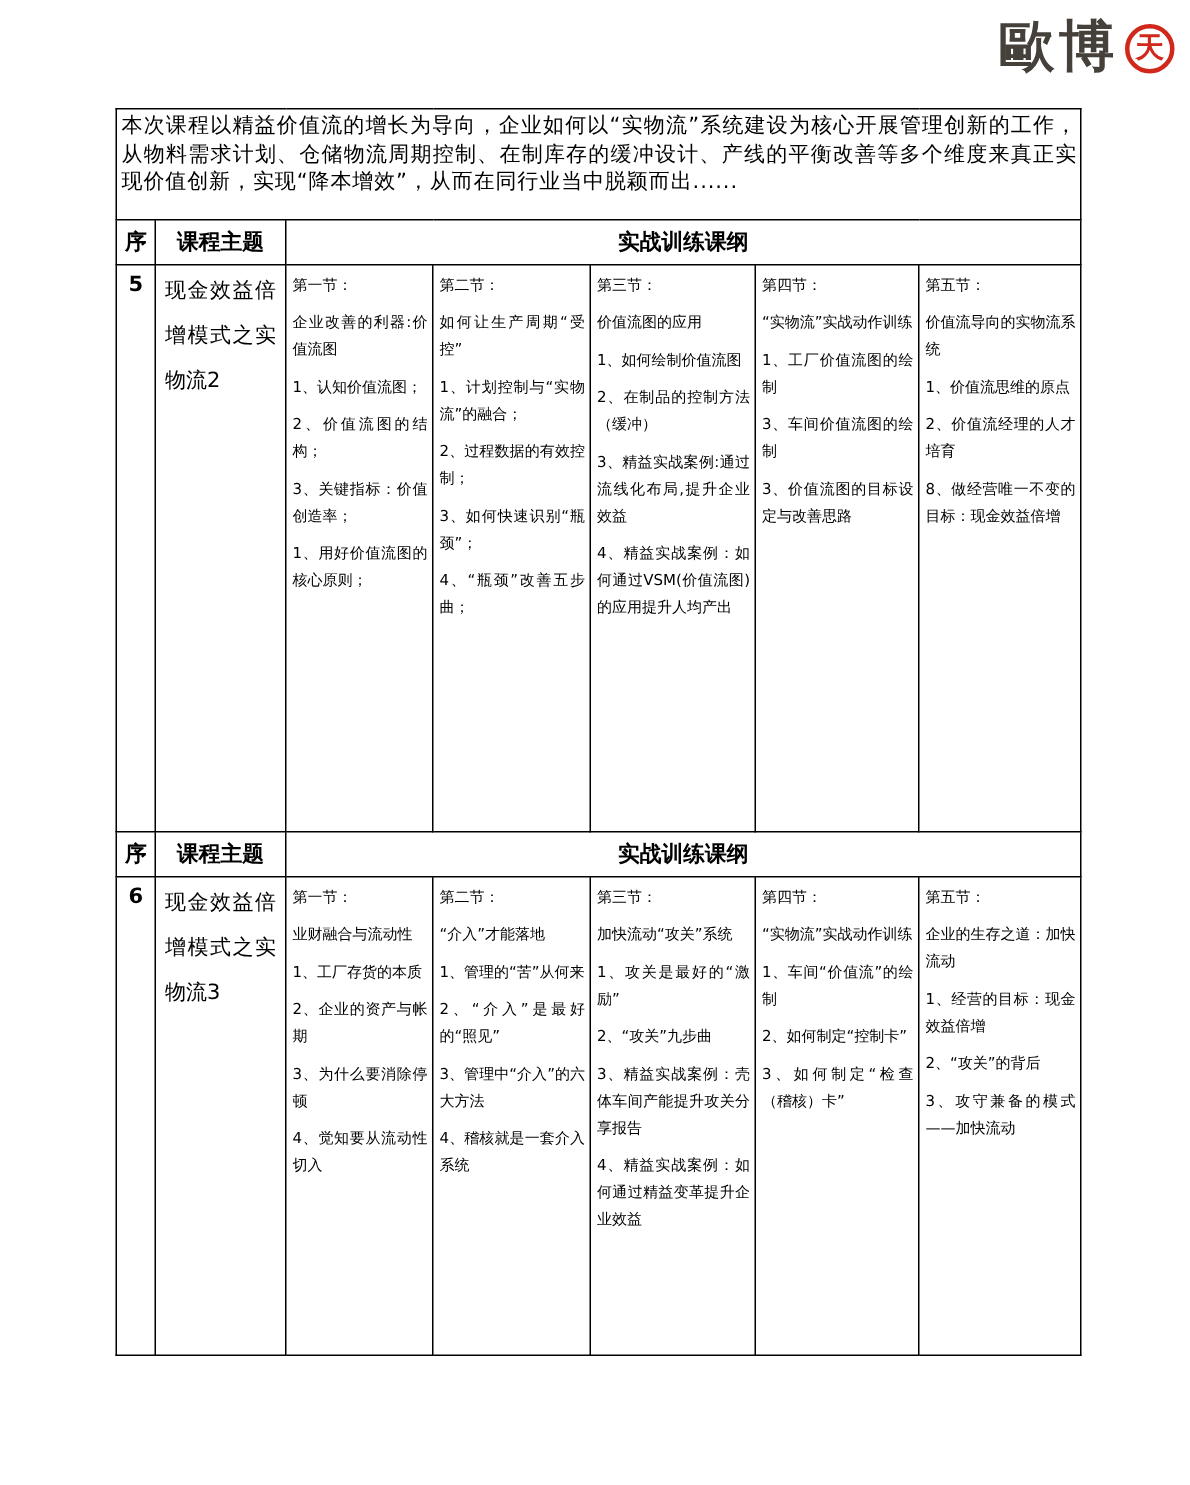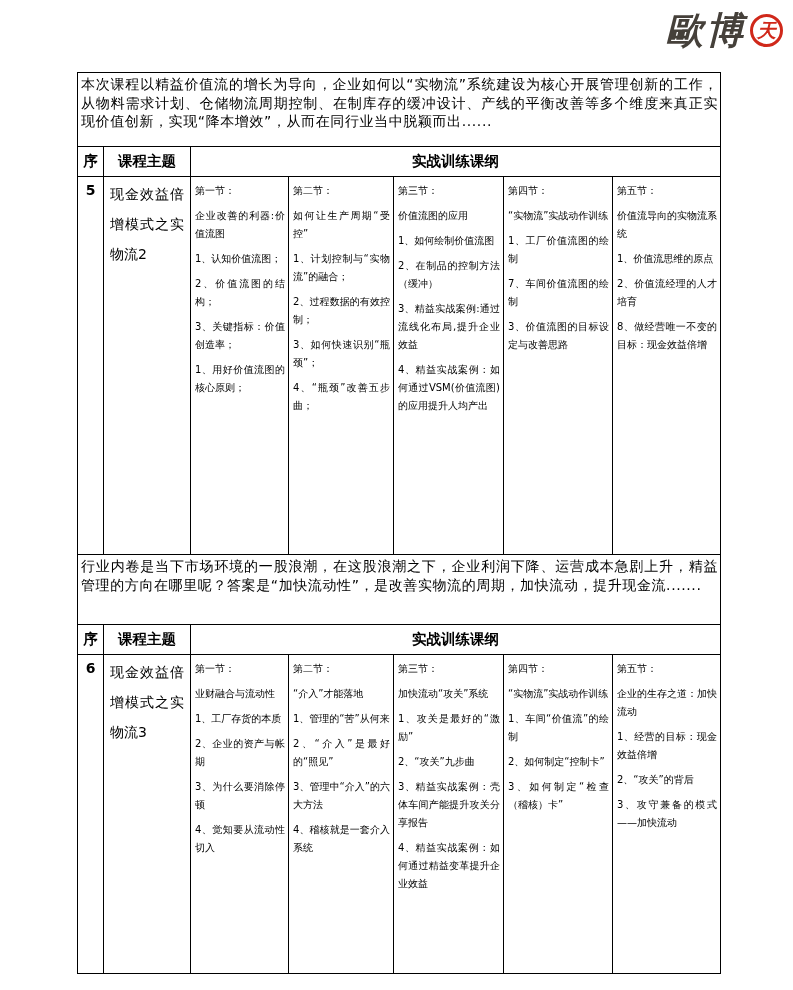--- a/index.html
+++ b/index.html
@@ -9,21 +9,21 @@
     font-family: "DejaVu Sans", sans-serif;
     color: #000;
     position: relative;
     overflow: hidden;
   }
   .page { position: absolute; inset: 0; background: #fff; }
 
   
   .logo {
     position: absolute; top: 12px; right: 10px;
-    display: flex; align-items: center; gap: 4px; font-style: italic;
+    display: flex; align-items: flex-end; gap: 4px;
   }
   .logo-text {
     font-size: 37px; font-weight: bold; color: #45403a;
     letter-spacing: 3px; line-height: 1;
   }
   .logo-seal {
     width: 33px; height: 33px;
     border: 3px solid #d0281a; border-radius: 50%;
     color: #d0281a; font-weight: bold; font-size: 19px;
     display: flex; align-items: center; justify-content: center;
@@ -129,36 +129,33 @@
           <div class="col-item">1、如何绘制价值流图</div>
           <div class="col-item">2、在制品的控制方法（缓冲）</div>
           <div class="col-item">3、精益实战案例:通过流线化布局,提升企业效益</div>
           <div class="col-item">4、精益实战案例：如何通过VSM(价值流图)的应用提升人均产出</div>
         </td>
 
         <td class="col-cell">
           <div class="col-title">第四节：</div>
           <div class="col-sub">“实物流”实战动作训练</div>
           <div class="col-item">1、工厂价值流图的绘制</div>
-          <div class="col-item">7、车间价值流图的绘制</div>
+          <div class="col-item">3、车间价值流图的绘制</div>
           <div class="col-item">3、价值流图的目标设定与改善思路</div>
         </td>
 
         <td class="col-cell">
           <div class="col-title">第五节：</div>
           <div class="col-sub">价值流导向的实物流系统</div>
           <div class="col-item">1、价值流思维的原点</div>
           <div class="col-item">2、价值流经理的人才培育</div>
           <div class="col-item">8、做经营唯一不变的目标：现金效益倍增</div>
         </td>
       </tr>
 
-      <tr>
-        <td class="intro-cell para2-cell" colspan="7">行业内卷是当下市场环境的一股浪潮，在这股浪潮之下，企业利润下降、运营成本急剧上升，精益管理的方向在哪里呢？答案是“加快流动性”，是改善实物流的周期，加快流动，提升现金流.......</td>
-      </tr>
 
       <tr class="hdr">
         <td>序</td>
         <td>课程主题</td>
         <td colspan="5">实战训练课纲</td>
       </tr>
 
       <tr class="row6">
         <td class="seq-cell">6</td>
         <td class="topic-cell">现金效益倍增模式之实物流3</td>

